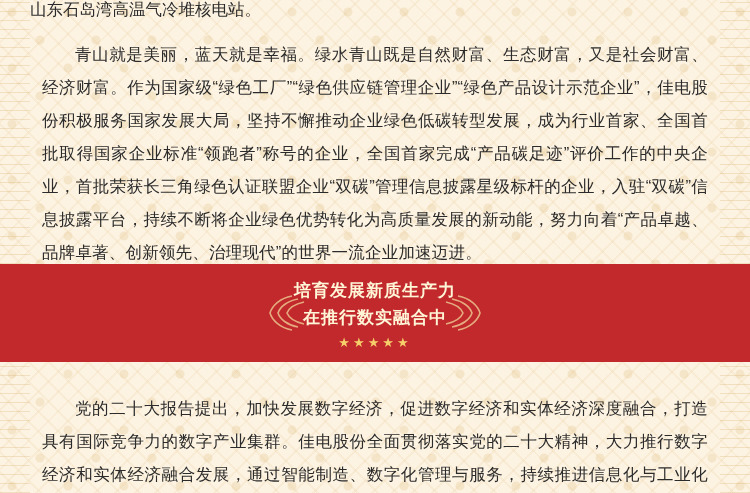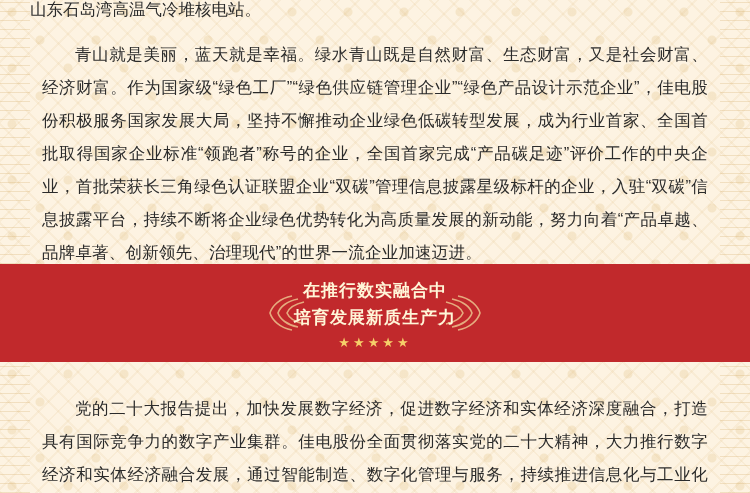--- a/index.html
+++ b/index.html
@@ -148,22 +148,22 @@
       </g>
     </svg>
     <svg class="orn right" viewBox="0 0 46 42">
       <g fill="none" stroke="#f2d79a" stroke-width="1.6">
         <path d="M16 4 C28 6, 36 14, 38 21 C36 28, 28 36, 16 38"></path>
         <path d="M10 7 C21 9, 28 15, 30 21 C28 27, 21 33, 10 35"></path>
         <path d="M4 10 C13 12, 19 16, 21 21 C19 26, 13 30, 4 32"></path>
       </g>
     </svg>
     <div class="banner-inner">
+      <div class="banner-title">培育发展新质生产力</div>
       <div class="banner-title">在推行数实融合中</div>
-      <div class="banner-title">培育发展新质生产力</div>
       <div class="stars">★★★★★</div>
     </div>
   </div>
 
   <div class="panel panel-bottom">
     <p class="body-text indent">党的二十大报告提出，加快发展数字经济，促进数字经济和实体经济深度融合，打造具有国际竞争力的数字产业集群。佳电股份全面贯彻落实党的二十大精神，大力推行数字经济和实体经济融合发展，通过智能制造、数字化管理与服务，持续推进信息化与工业化深度融合，不断加快培育发展新质生产力，为高质量发展蓄势赋能。</p>
   </div>
 
 </div>
 

